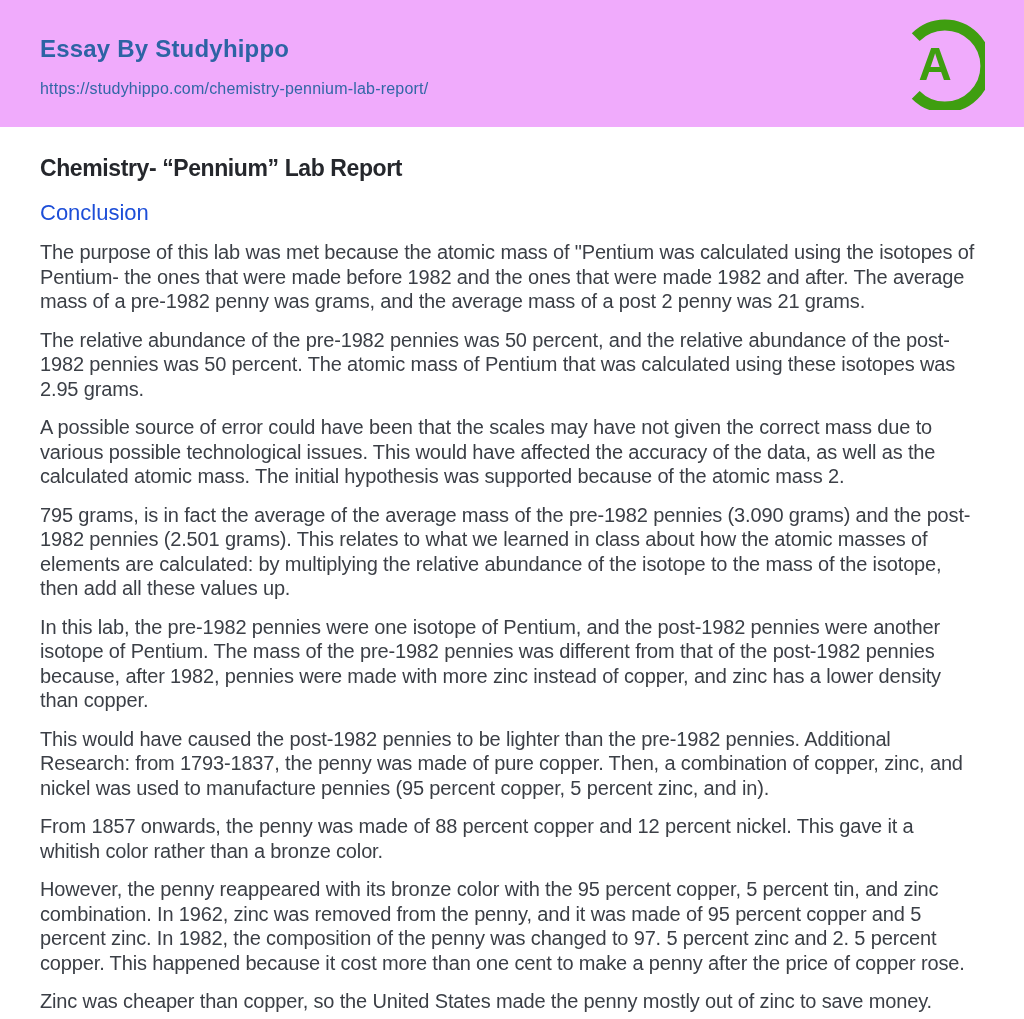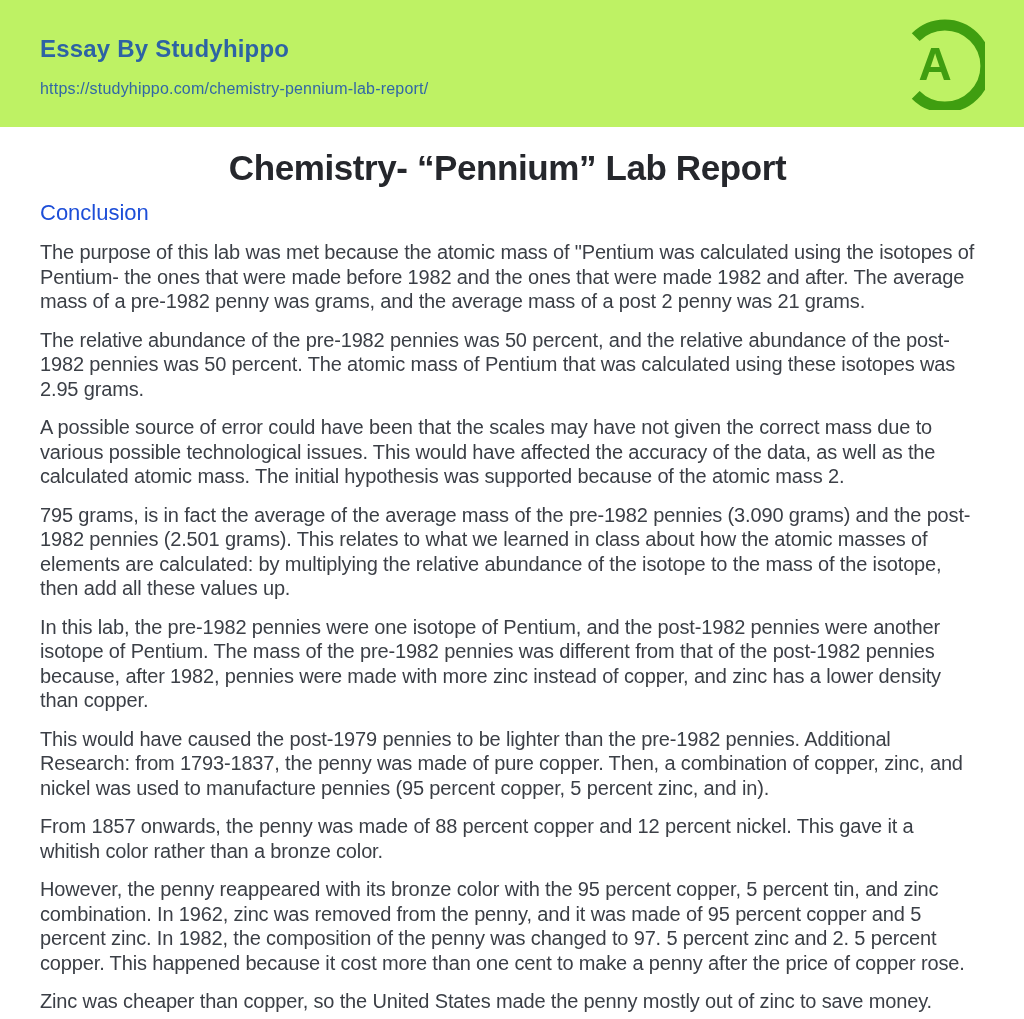--- a/index.html
+++ b/index.html
@@ -10,21 +10,21 @@
   }
   .page {
     width: 1024px;
     height: 1019px;
     background: #ffffff;
     overflow: hidden;
   }
   
   .header {
     height: 127px;
-    background: #bef264;
+    background: #f0abfc;
     display: flex;
     align-items: center;
     justify-content: space-between;
     padding: 0 39px 0 40px;
   }
   .header-left { display: flex; flex-direction: column; }
   .brand-title {
     font-size: 24px;
     font-weight: 700;
     color: #2d63a4;
@@ -46,26 +46,25 @@
     height: 92px;
     flex: 0 0 auto;
   }
   .logo svg { display: block; width: 90px; height: 92px; }
   
   .content {
     padding: 22px 49px 0 40px;
     color: #3b3f46;
   }
   .essay-title {
-    font-size: 35px;
+    font-size: 23px;
     line-height: 38px;
     font-weight: 700;
     color: #25272c;
     letter-spacing: -0.4px;
-    text-align: center;
   }
   .subtitle {
     margin-top: 16px;
     font-size: 22px;
     line-height: 20px;
     color: #1d4ed8;
   }
   .essay-body p {
     margin-top: 14px;
     font-size: 20px;
@@ -99,20 +98,20 @@
     <h1 class="essay-title">Chemistry- “Pennium” Lab Report</h1>
 
     <div class="subtitle">Conclusion</div>
 
     <div class="essay-body">
       <p>The purpose of this lab was met because the atomic mass of "Pentium was calculated using the isotopes of Pentium- the ones that were made before 1982 and the ones that were made 1982 and after. The average mass of a pre-1982 penny was grams, and the average mass of a post 2 penny was 21 grams.</p>
       <p>The relative abundance of the pre-1982 pennies was 50 percent, and the relative abundance of the post-1982 pennies was 50 percent. The atomic mass of Pentium that was calculated using these isotopes was 2.95 grams.</p>
       <p>A possible source of error could have been that the scales may have not given the correct mass due to various possible technological issues. This would have affected the accuracy of the data, as well as the calculated atomic mass. The initial hypothesis was supported because of the atomic mass 2.</p>
       <p>795 grams, is in fact the average of the average mass of the pre-1982 pennies (3.090 grams) and the post-1982 pennies (2.501 grams). This relates to what we learned in class about how the atomic masses of elements are calculated: by multiplying the relative abundance of the isotope to the mass of the isotope, then add all these values up.</p>
       <p>In this lab, the pre-1982 pennies were one isotope of Pentium, and the post-1982 pennies were another isotope of Pentium. The mass of the pre-1982 pennies was different from that of the post-1982 pennies because, after 1982, pennies were made with more zinc instead of copper, and zinc has a lower density than copper.</p>
-      <p>This would have caused the post-1979 pennies to be lighter than the pre-1982 pennies. Additional Research: from 1793-1837, the penny was made of pure copper. Then, a combination of copper, zinc, and nickel was used to manufacture pennies (95 percent copper, 5 percent zinc, and in).</p>
+      <p>This would have caused the post-1982 pennies to be lighter than the pre-1982 pennies. Additional Research: from 1793-1837, the penny was made of pure copper. Then, a combination of copper, zinc, and nickel was used to manufacture pennies (95 percent copper, 5 percent zinc, and in).</p>
       <p>From 1857 onwards, the penny was made of 88 percent copper and 12 percent nickel. This gave it a whitish color rather than a bronze color.</p>
       <p>However, the penny reappeared with its bronze color with the 95 percent copper, 5 percent tin, and zinc combination. In 1962, zinc was removed from the penny, and it was made of 95 percent copper and 5 percent zinc. In 1982, the composition of the penny was changed to 97. 5 percent zinc and 2. 5 percent copper. This happened because it cost more than one cent to make a penny after the price of copper rose.</p>
       <p>Zinc was cheaper than copper, so the United States made the penny mostly out of zinc to save money.</p>
     </div>
   </div>
 
 </div>
 
 </body></html>

